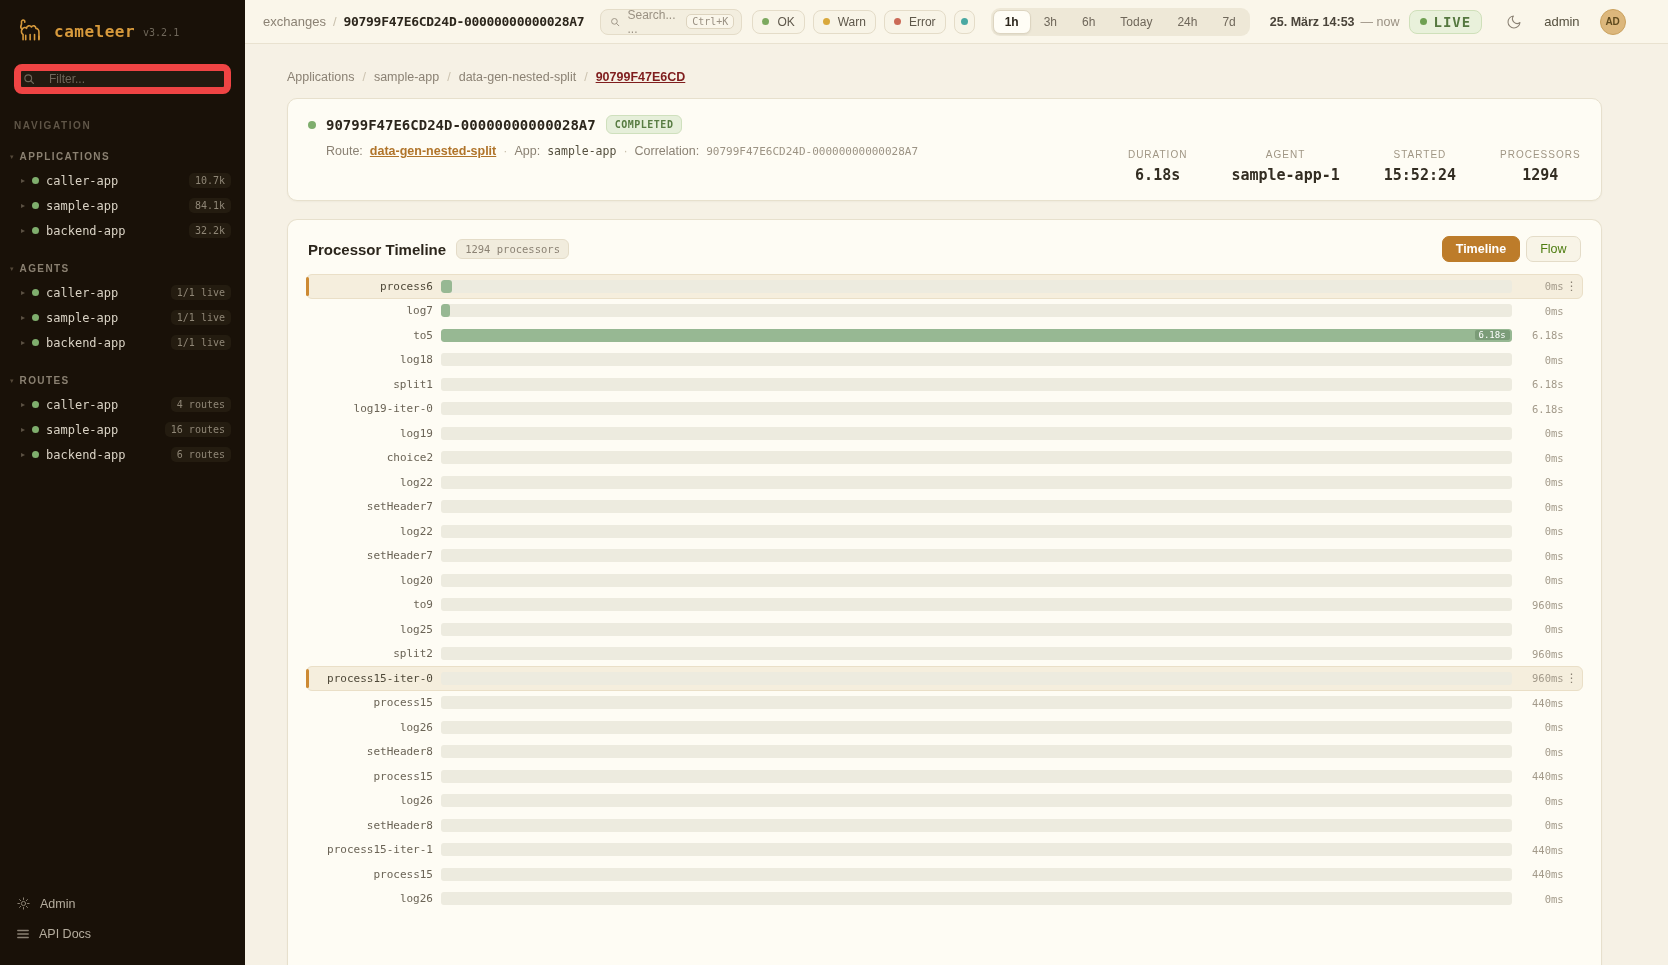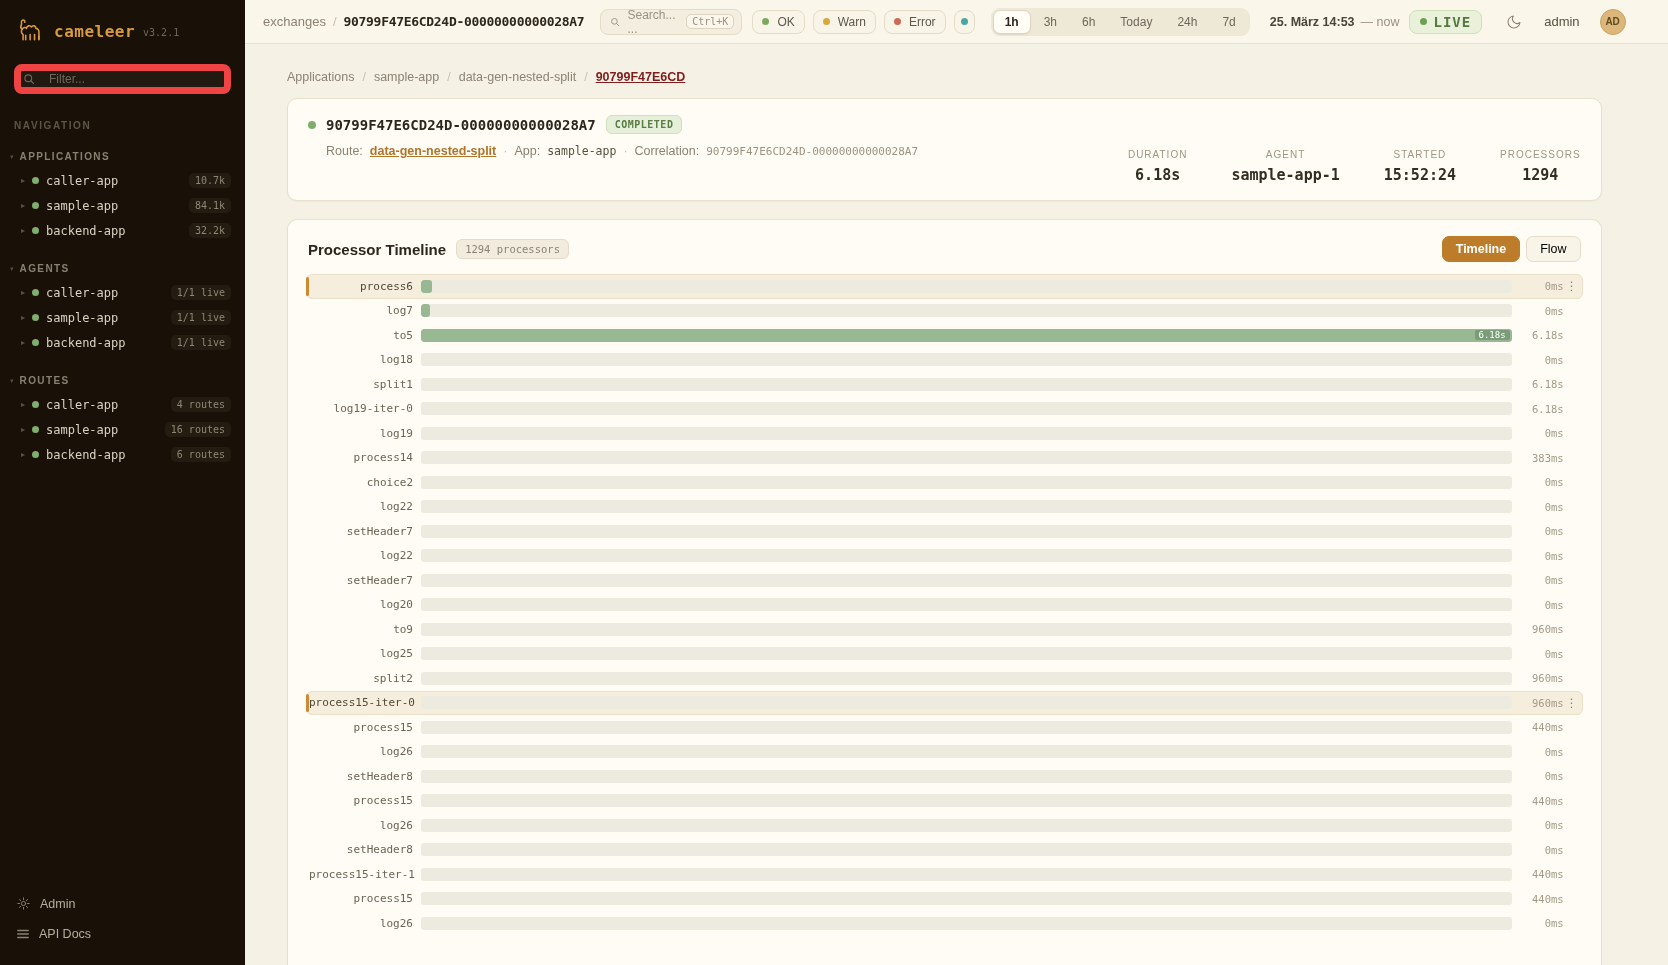--- a/index.html
+++ b/index.html
@@ -74,27 +74,27 @@
   .stats { display:flex; gap:44px; align-items:flex-start; padding-top:2px; }
   .stat { text-align:center; }
   .stat-label { font-size:10px; letter-spacing:1px; color:#a09684;margin-top:32px; }
   .stat-value { font-family:"DejaVu Sans Mono",monospace; font-weight:bold; font-size:15px; color:#332d22; margin-top:6px; }
 
   .timeline-card { flex:1; padding:14px 16px 18px; border-bottom:none; border-radius:10px 10px 0 0; overflow:hidden; }
   .tl-header { display:flex; align-items:center; gap:10px; padding:2px 4px 12px; }
   .tl-title { font-size:15px; font-weight:bold; color:#2c261c; }
   .tl-count { font-family:"DejaVu Sans Mono",monospace; font-size:10.5px; color:#8b8274; background:#f1ecdd; border:1px solid #e4dcc8; padding:3px 8px; border-radius:6px; }
   .view-toggle { margin-left:auto; display:flex; gap:6px; }
-  .view-btn { font-size:12.5px; padding:5px 13px; border-radius:7px; cursor:pointer; border:1px solid #e4dcc8; color:#000000; background:#f8f4e7; }
+  .view-btn { font-size:12.5px; padding:5px 13px; border-radius:7px; cursor:pointer; border:1px solid #e4dcc8; color:#4d7c0f; background:#f8f4e7; }
   .view-btn.active { background:#bd7c2a; color:#fff; border-color:#bd7c2a; font-weight:bold; }
   .rows { padding:0 2px; }
   .t-row { display:flex; align-items:center; height:24.5px; position:relative; border-radius:6px; padding:0 2px; border:1px solid transparent; cursor:pointer; }
   .t-row.hl { background:#f5eedd; border-color:#eadfc7; }
   .t-row.hl::before { content:""; position:absolute; left:-1px; top:2px; bottom:2px; width:3px; border-radius:2px; background:#cd8a33; }
-  .t-label { width:112px; text-align:right; font-family:"DejaVu Sans Mono",monospace; font-size:11px; color:#6b6456; padding-right:8px; white-space:nowrap; flex:none; }
+  .t-label { width:132px; text-align:right; font-family:"DejaVu Sans Mono",monospace; font-size:11px; color:#6b6456; padding-right:8px; white-space:nowrap; flex:none; }
   .t-row.hl .t-label { color:#4f4939; }
   .t-track { flex:1; height:13px; background:#edebdf; border-radius:3px; position:relative; overflow:hidden; }
   .t-bar { position:absolute; left:0; top:0; bottom:0; background:#97b893; border-radius:3px; display:flex; align-items:center; justify-content:flex-end; }
   .t-bar-label { font-family:"DejaVu Sans Mono",monospace; font-size:9px; color:#fff; background:rgba(40,70,40,.25); border-radius:2px; padding:0 4px; margin-right:2px; }
   .t-dur { width:52px; text-align:right; font-family:"DejaVu Sans Mono",monospace; font-size:10.5px; color:#a39a8a; padding-left:6px; flex:none; }
   .t-kebab { width:16px; text-align:center; font-size:12px; color:#8b8274; flex:none; }
 </style>
 </head>
 <body>
 
@@ -370,26 +370,20 @@
             <span class="t-dur">6.18s</span>
             <span class="t-kebab"></span>
           </div>
           <div class="t-row">
             <span class="t-label">log19</span>
             <div class="t-track"></div>
             <span class="t-dur">0ms</span>
             <span class="t-kebab"></span>
           </div>
           <div class="t-row">
-            <span class="t-label">process14</span>
-            <div class="t-track"></div>
-            <span class="t-dur">383ms</span>
-            <span class="t-kebab"></span>
-          </div>
-          <div class="t-row">
             <span class="t-label">choice2</span>
             <div class="t-track"></div>
             <span class="t-dur">0ms</span>
             <span class="t-kebab"></span>
           </div>
           <div class="t-row">
             <span class="t-label">log22</span>
             <div class="t-track"></div>
             <span class="t-dur">0ms</span>
             <span class="t-kebab"></span>

